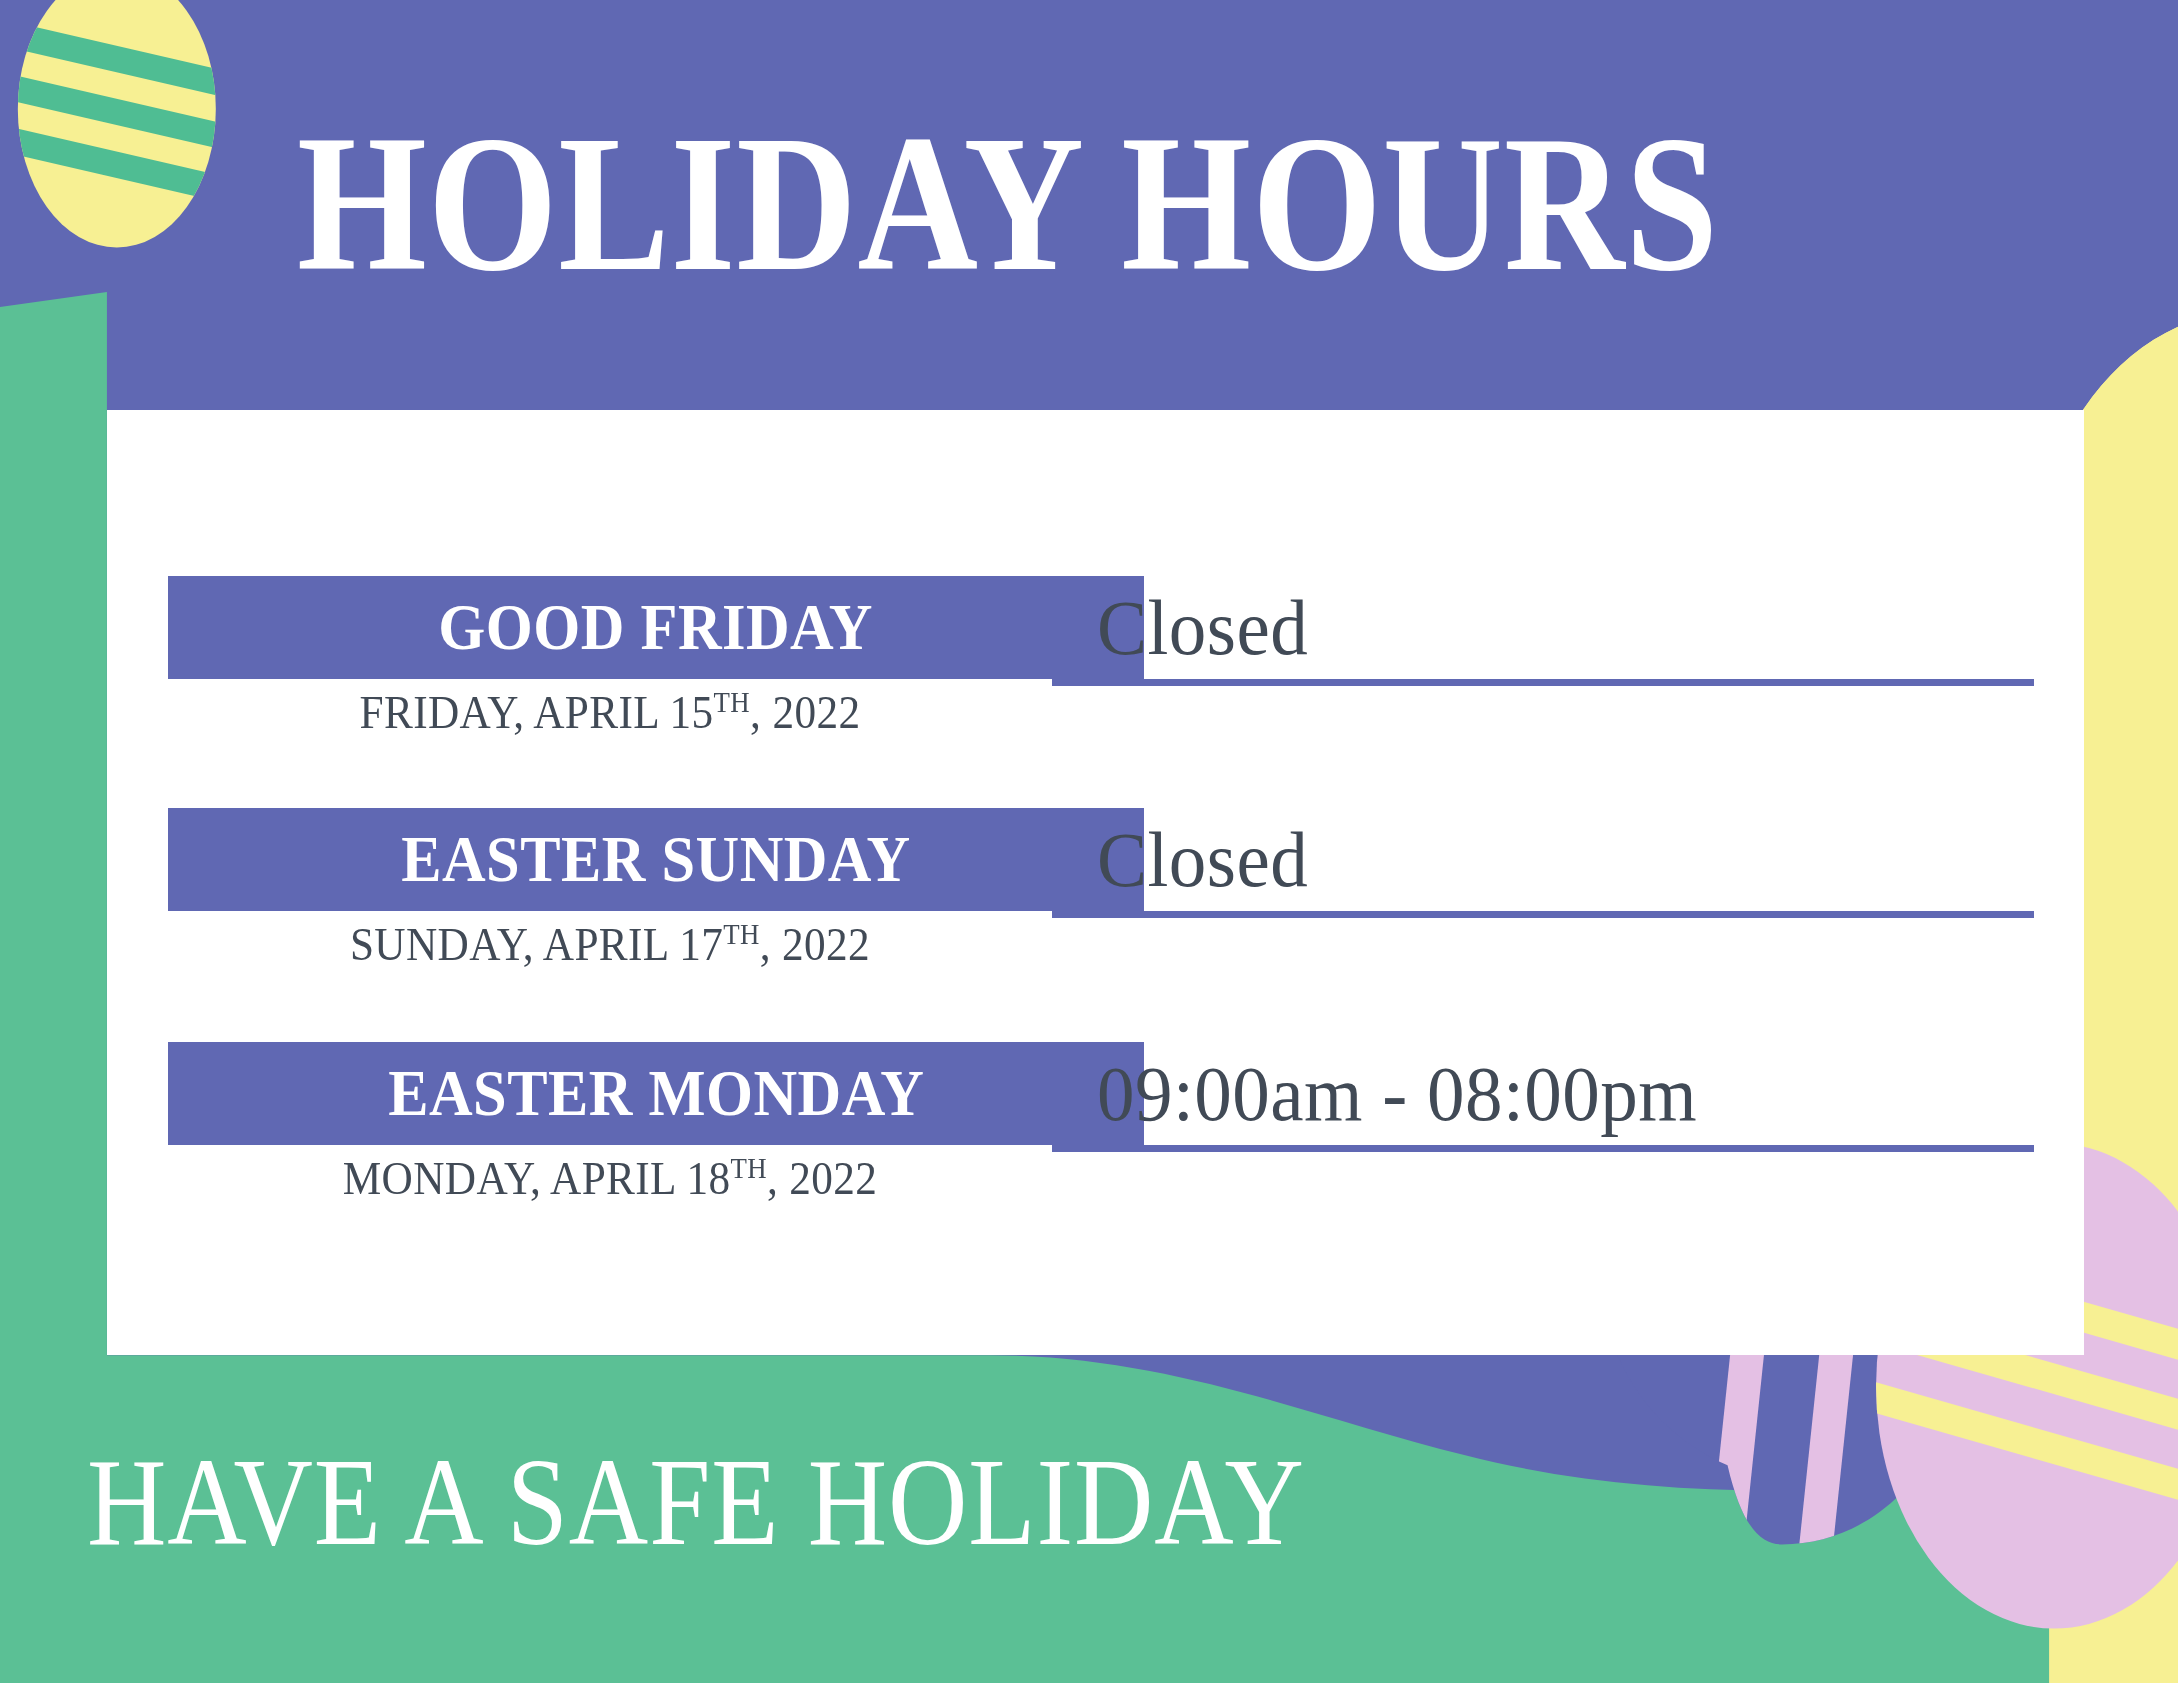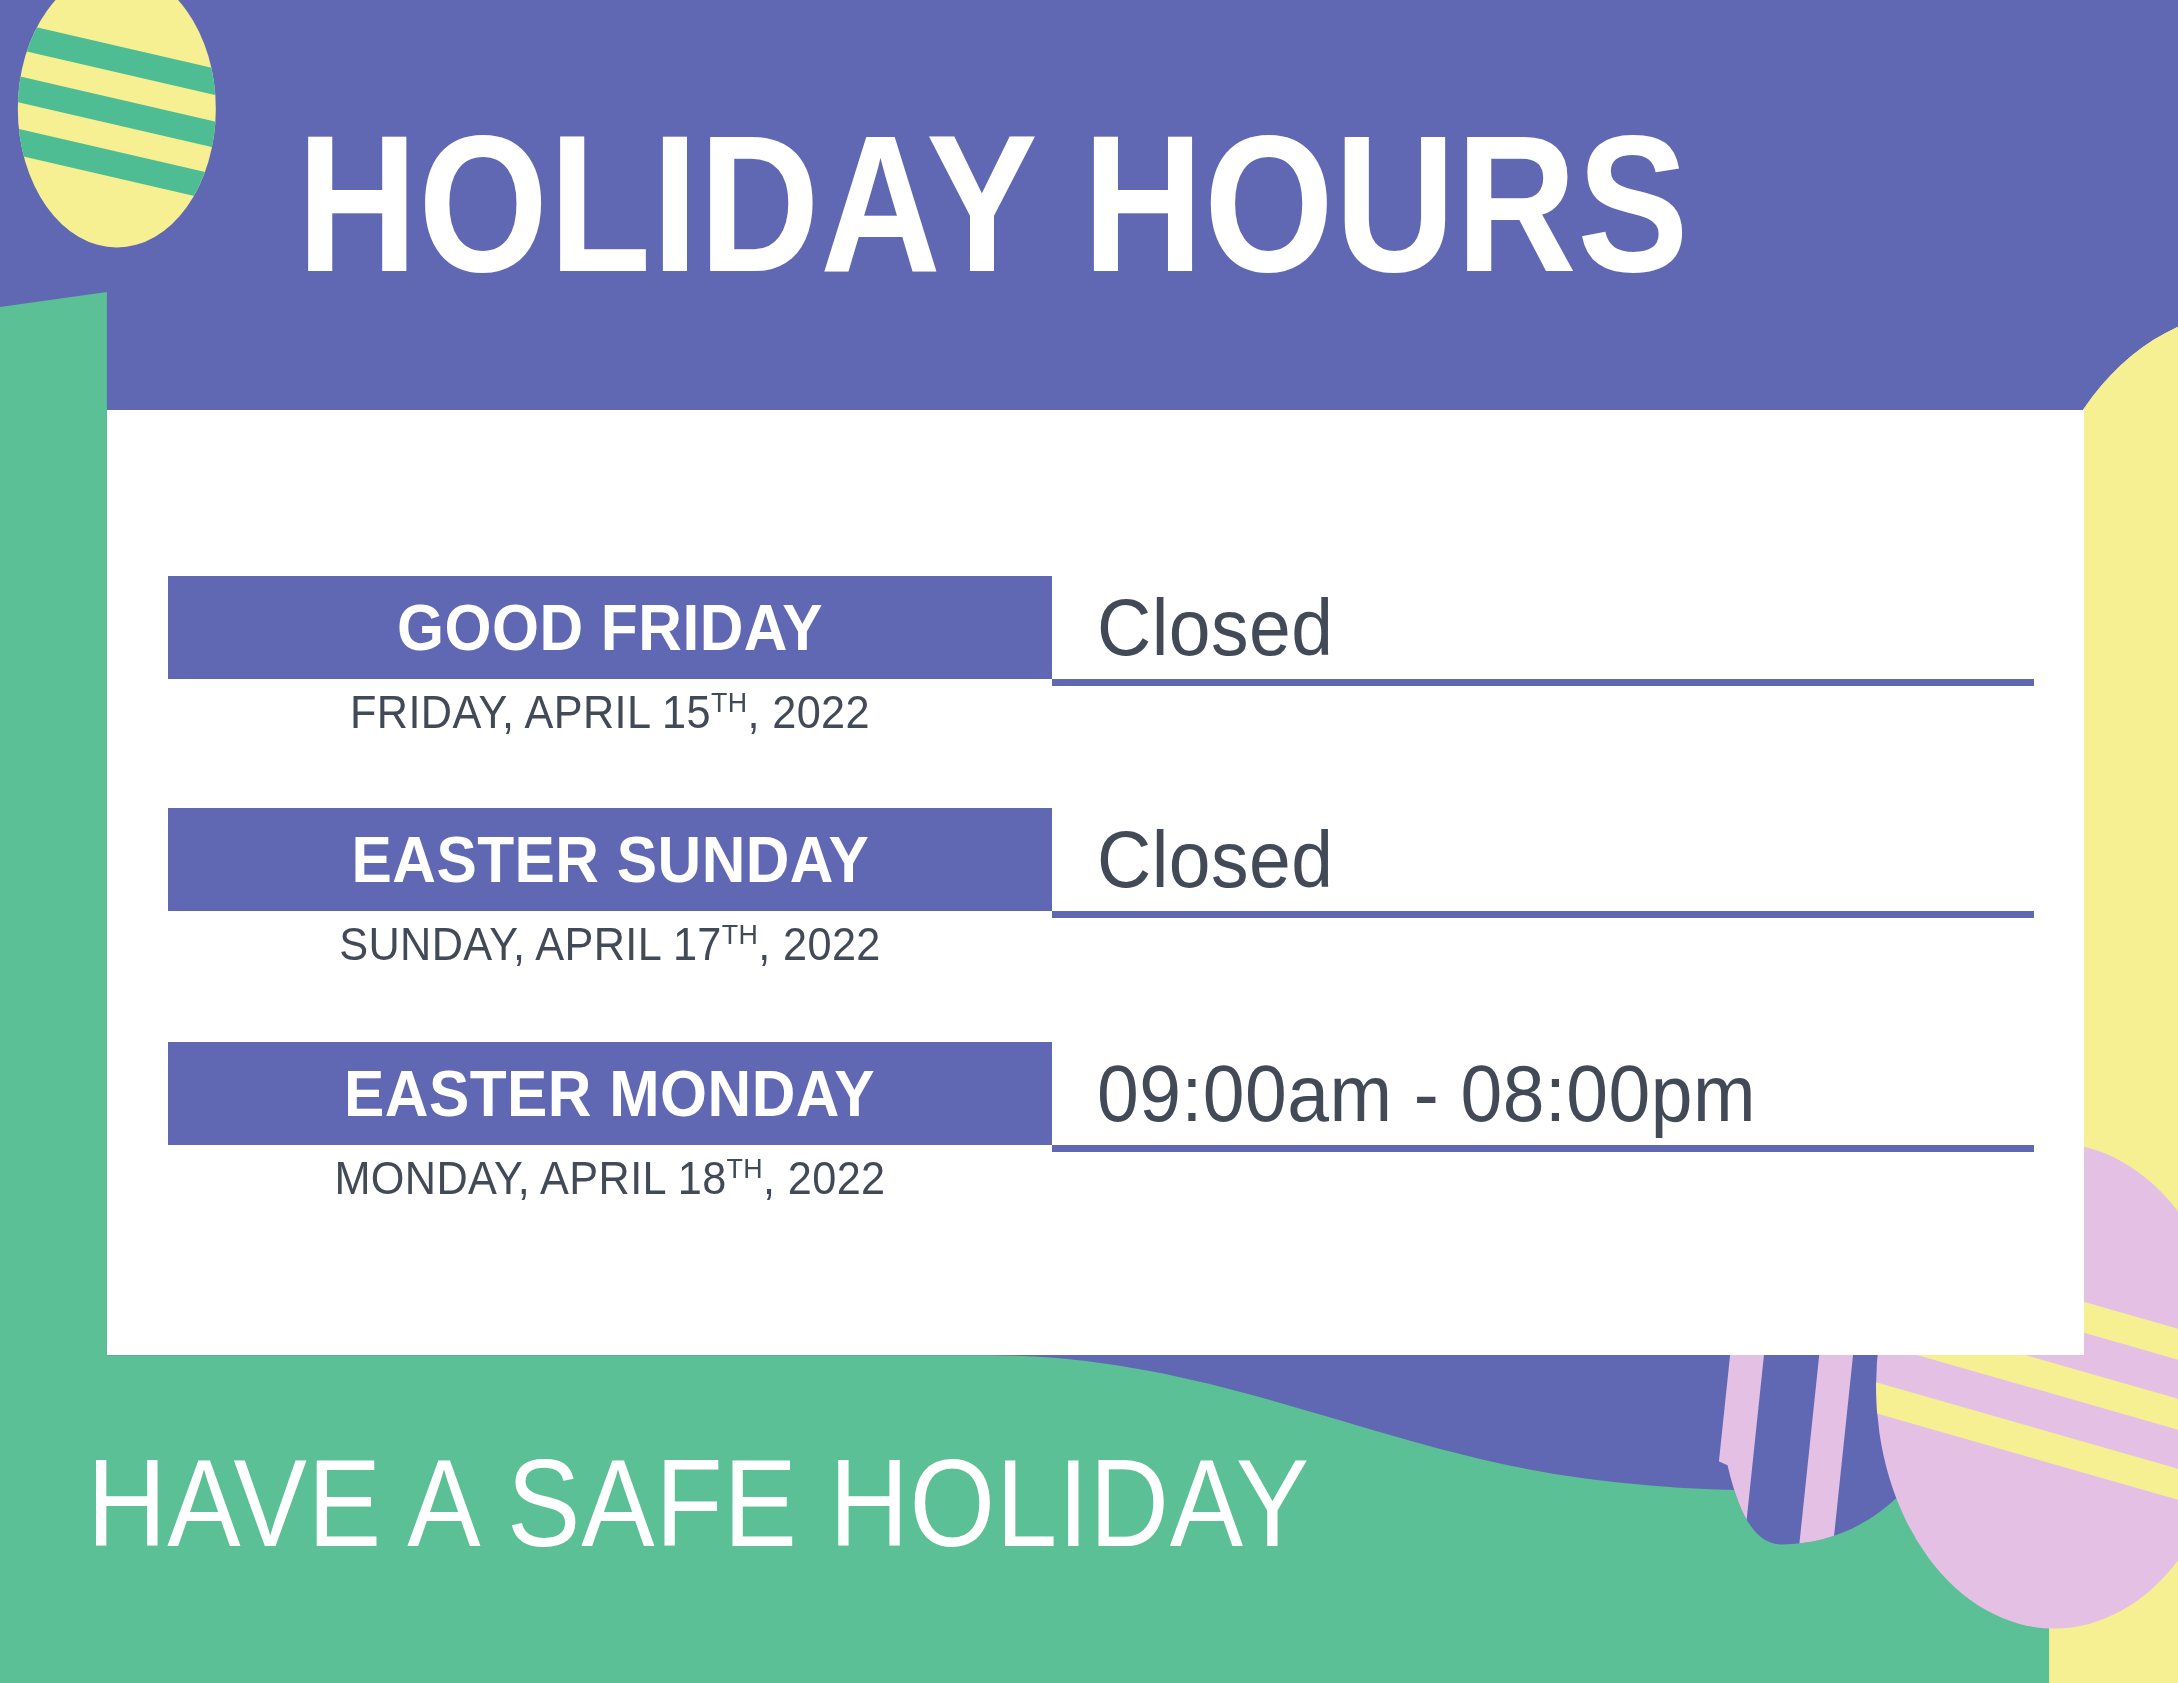--- a/index.html
+++ b/index.html
@@ -6,21 +6,21 @@
     margin: 0;
     padding: 0;
     background: #ffffff;
   }
   #poster {
     position: relative;
     width: 2178px;
     height: 1683px;
     overflow: hidden;
     background: #6068B3;
-    font-family: Liberation Sans, sans-serif;
+    font-family: Liberation Serif, serif;
   }
 
   
   .bg-layer {
     position: absolute;
     inset: 0;
     width: 2178px;
     height: 1683px;
   }
 
@@ -66,21 +66,21 @@
     width: 1977px;
   }
   .row-1 { top: 166px; }
   .row-2 { top: 398px; }
   .row-3 { top: 632px; }
 
   .chip {
     position: absolute;
     left: 61px;
     top: 0;
-    width: 884px;
+    width: 976px;
     height: 103px;
     background: #6068B3;
     display: flex;
     align-items: center;
     justify-content: center;
   }
   .chip-label {
     color: #ffffff;
     font-size: 65px;
     line-height: 65px;

